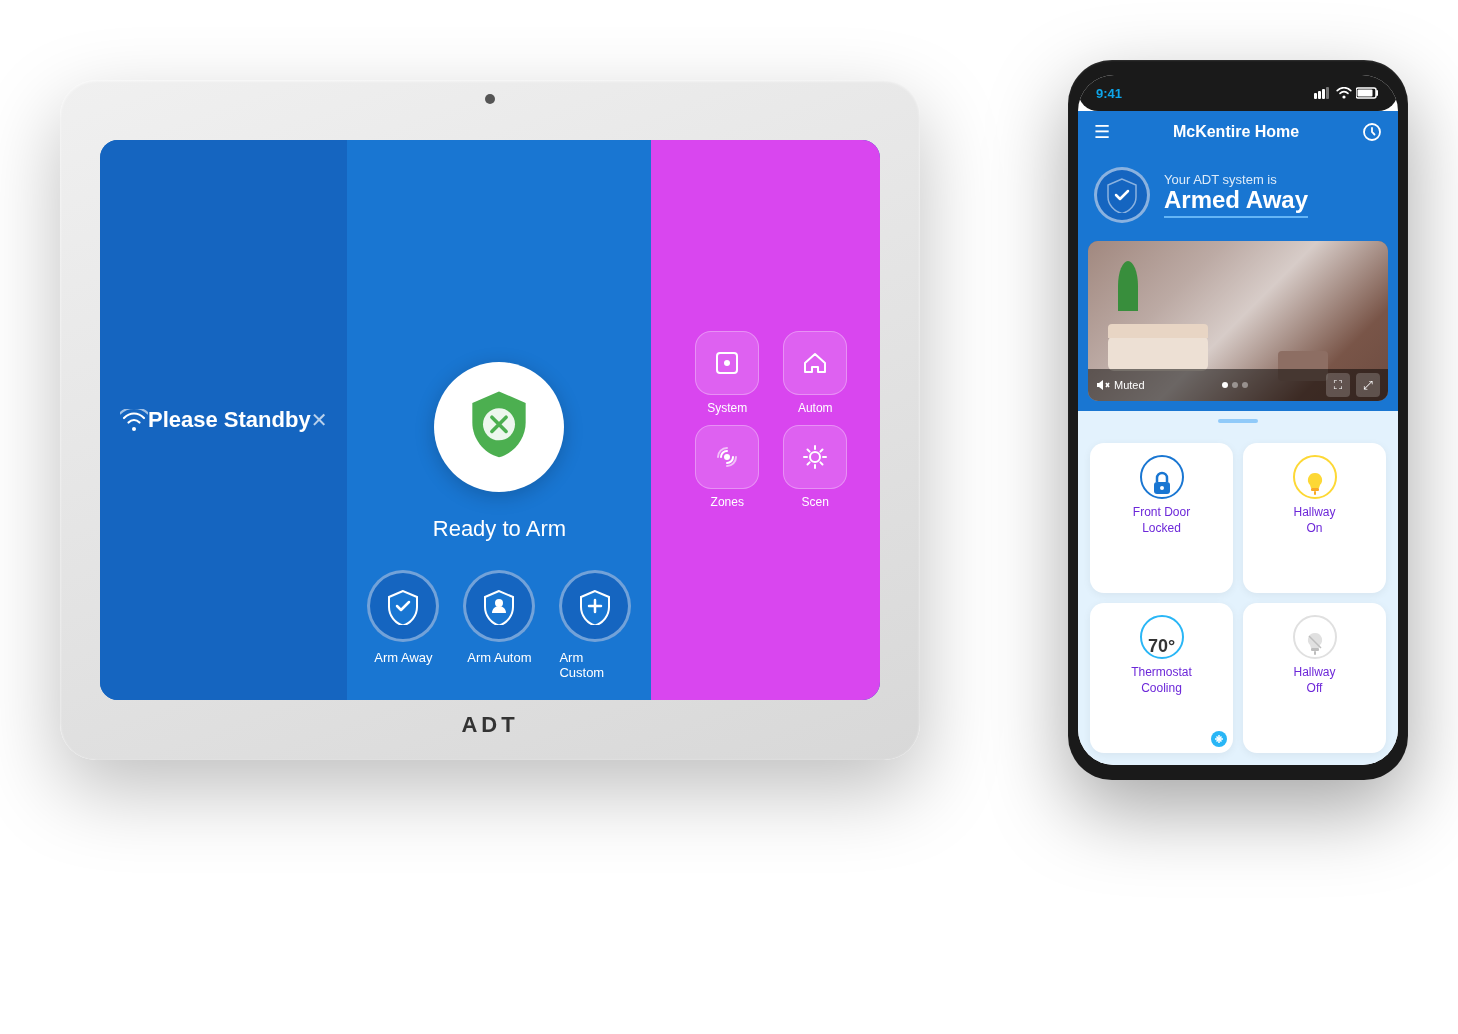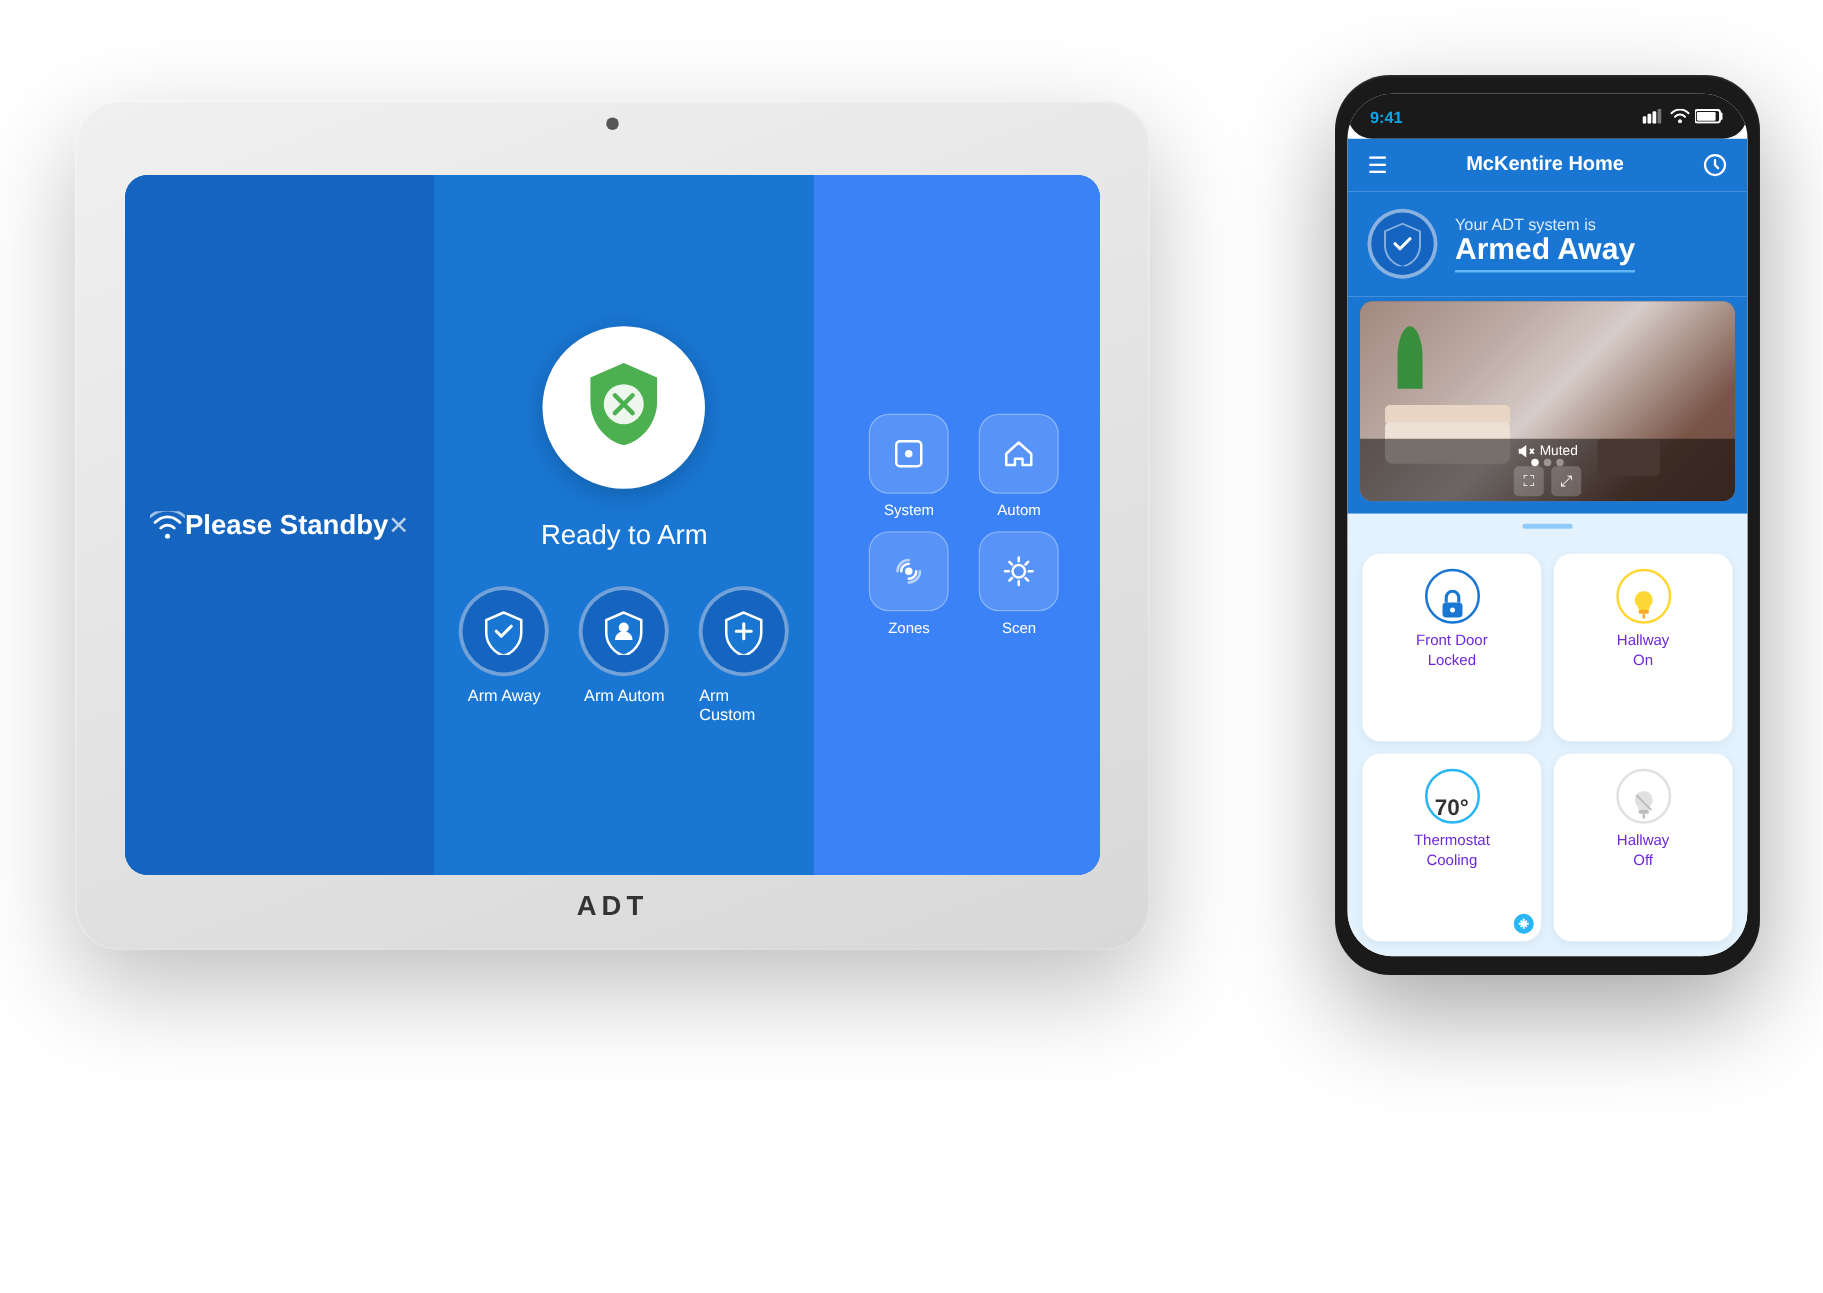--- a/index.html
+++ b/index.html
@@ -102,21 +102,21 @@
       flex: 1;
       display: flex;
     }
     
     .left-panel {
       flex: 0 0 55%;
       background: #1976d2;
       display: flex;
       flex-direction: column;
       align-items: center;
-      justify-content: center;
+      justify-content: flex-end;
       padding: 20px;
       gap: 20px;
     }
     .ready-badge {
       width: 130px;
       height: 130px;
       background: white;
       border-radius: 50%;
       display: flex;
       align-items: center;
@@ -156,21 +156,21 @@
       justify-content: center;
     }
     .arm-btn-label {
       color: white;
       font-size: 13px;
       font-weight: 500;
     }
     
     .right-panel {
       flex: 0 0 45%;
-      background: #3b82f6;
+      background: #d946ef;
       display: flex;
       flex-direction: column;
       align-items: center;
       justify-content: center;
       gap: 10px;
       padding: 10px;
     }
     .icon-row {
       display: flex;
       gap: 24px;
@@ -357,21 +357,20 @@
     .video-controls {
       position: absolute;
       bottom: 0;
       left: 0;
       right: 0;
       background: rgba(0,0,0,0.5);
       padding: 4px 8px;
       display: flex;
       align-items: center;
       justify-content: space-between;
-      flex-direction: column;
     }
     .muted-label {
       color: white;
       font-size: 11px;
       display: flex;
       align-items: center;
       gap: 4px;
     }
     .video-btn-group {
       display: flex;

